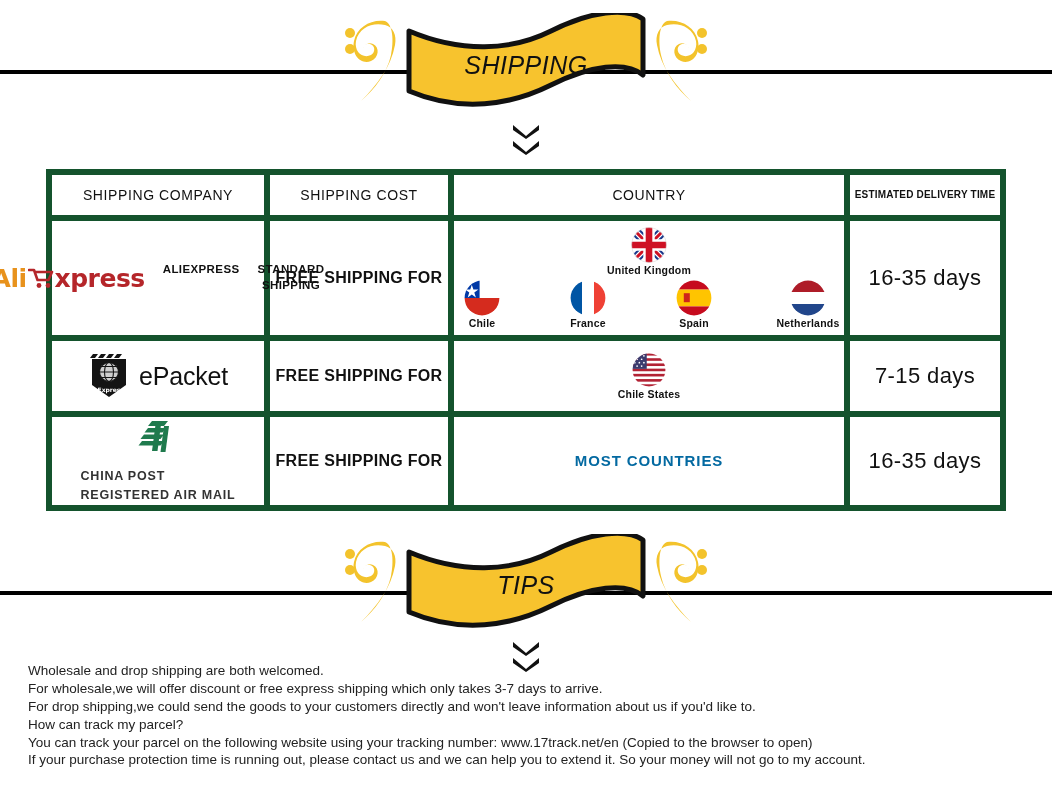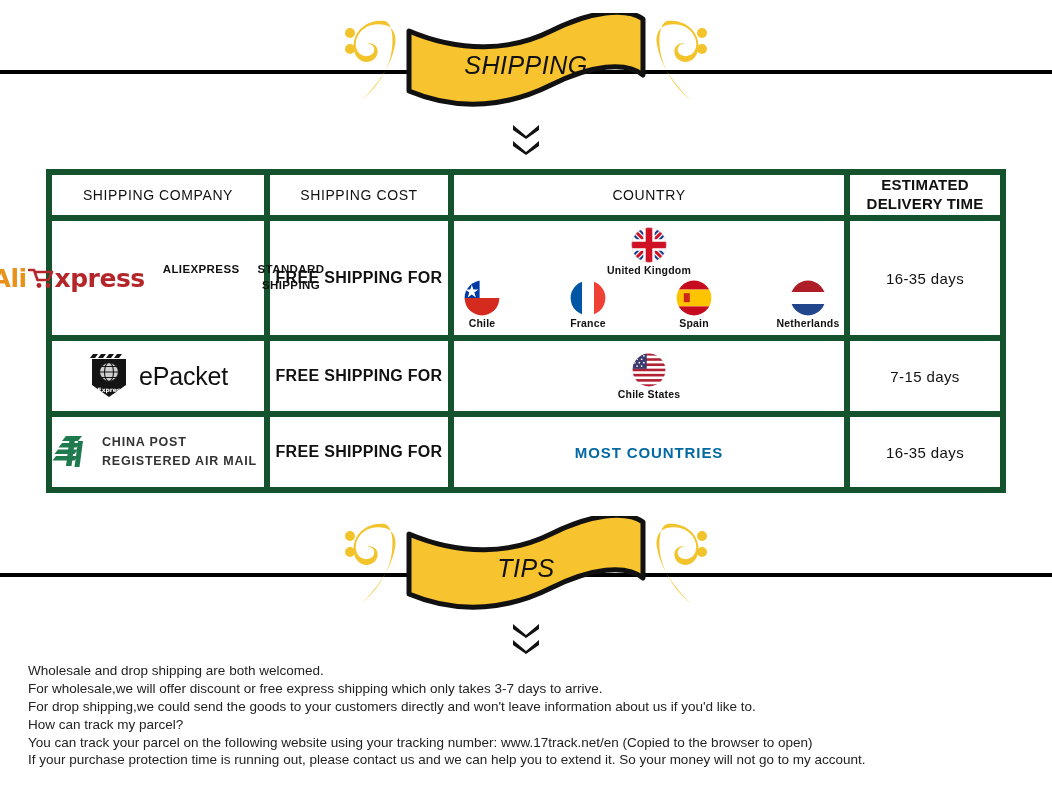--- a/index.html
+++ b/index.html
@@ -57,49 +57,49 @@
     padding:0;
   }
   .c1{width:212px;}
   .c2{width:178px;}
   .c3{width:390px;}
   .c4{width:150px;}
   th.hd{
     height:40px;
     font-size:14px;font-weight:400;letter-spacing:.6px;color:#111;
   }
-  th.hd.small{font-size:15px;font-weight:700;line-height:1.25;letter-spacing:.2px;text-align:center;}
+  th.hd.small{font-size:10px;font-weight:700;line-height:1.25;letter-spacing:.2px;text-align:center;}
   .row-tall{height:104px;}
   .row-mid{height:76px;}
   .free{
     font-size:16px;font-weight:700;letter-spacing:.3px;color:#111;
   }
   .days{
-    font-size:15px;font-weight:400;color:#111;letter-spacing:.4px;margin-left:24px;
+    font-size:22px;font-weight:400;color:#111;letter-spacing:.4px;margin-left:24px;
   }
   .most{
     font-size:15px;font-weight:700;letter-spacing:.9px;color:#0369a1;
   }
 
   
   .carrier{display:flex;justify-content:center;gap:18px;}
   .ali-logo{
     font-size:25px;font-weight:800;letter-spacing:-.5px;
     display:flex;align-items:center;justify-content:center;line-height:1;
     font-family:"DejaVu Sans", sans-serif;
   }
   .ali-a{color:#e8921c;}
   .ali-x{color:#b5262a;}
   .cart{margin:0 1px;display:inline-block;vertical-align:middle;}
   .ali-sub{font-size:11.5px;font-weight:700;letter-spacing:.4px;color:#111;line-height:1.35;}
 
   .epacket{display:flex;align-items:center;justify-content:center;gap:9px;}
   .epacket-name{font-size:25px;font-weight:400;color:#111;letter-spacing:-.2px;}
 
-  .chinapost{display:flex;align-items:center;justify-content:flex-start;gap:10px;}
+  .chinapost{display:flex;align-items:center;justify-content:center;gap:10px;flex-direction:column;}
   .cp-text{font-size:12.5px;font-weight:600;letter-spacing:.8px;color:#333;line-height:1.5;text-align:left;}
 
   
   .flags-wrap{display:flex;flex-direction:column;align-items:center;justify-content:center;gap:4px;padding:6px 0;}
   .flag-row{display:flex;align-items:flex-start;justify-content:flex-start;gap:26px;}
   .flag-item{display:flex;flex-direction:column;align-items:center;gap:1px;width:80px;}
   .flag-item.wide{width:96px;}
   .flag-cap{font-size:10.5px;font-weight:700;color:#111;letter-spacing:.2px;white-space:nowrap;}
   .flag-dot{width:36px;height:36px;border-radius:50%;overflow:hidden;display:block;}
   .flag-dot.sm{width:34px;height:34px;}

